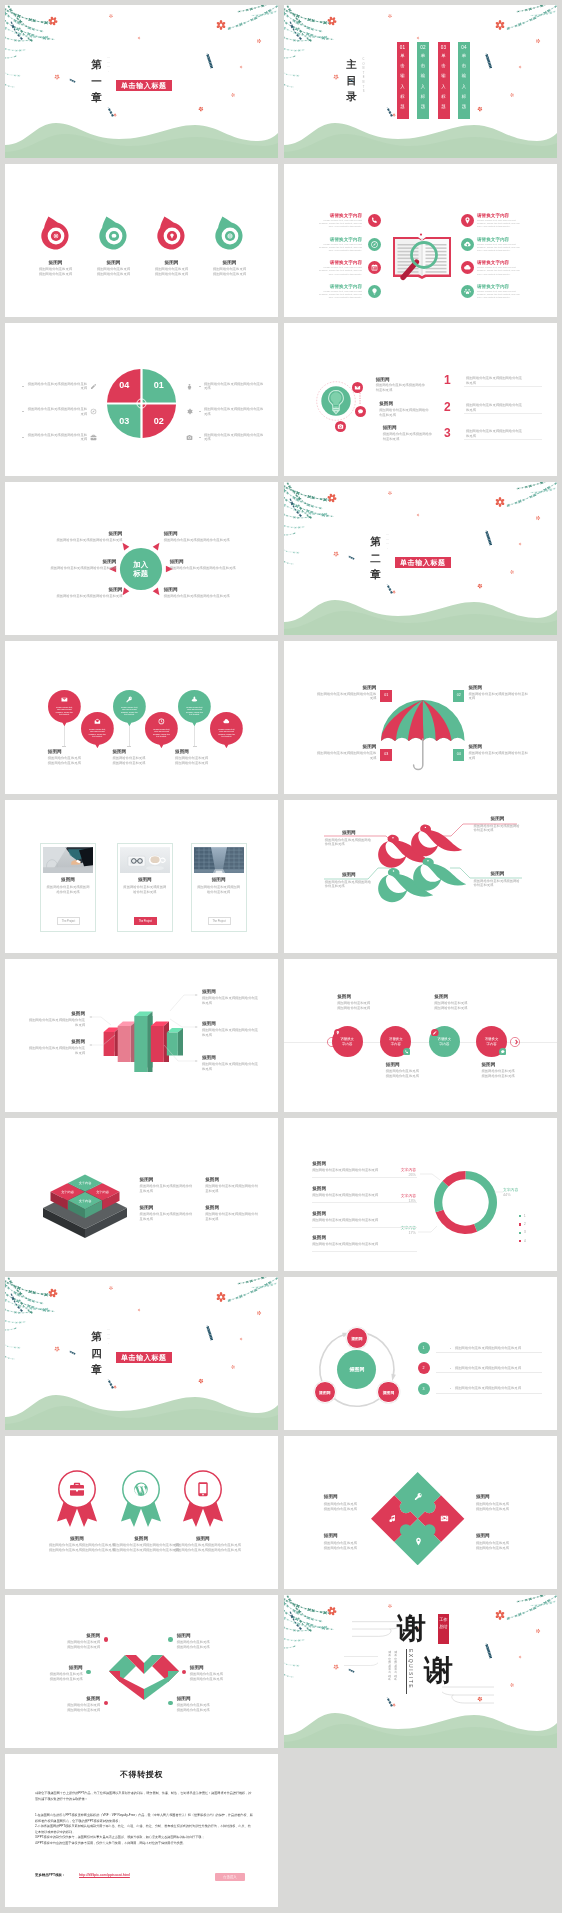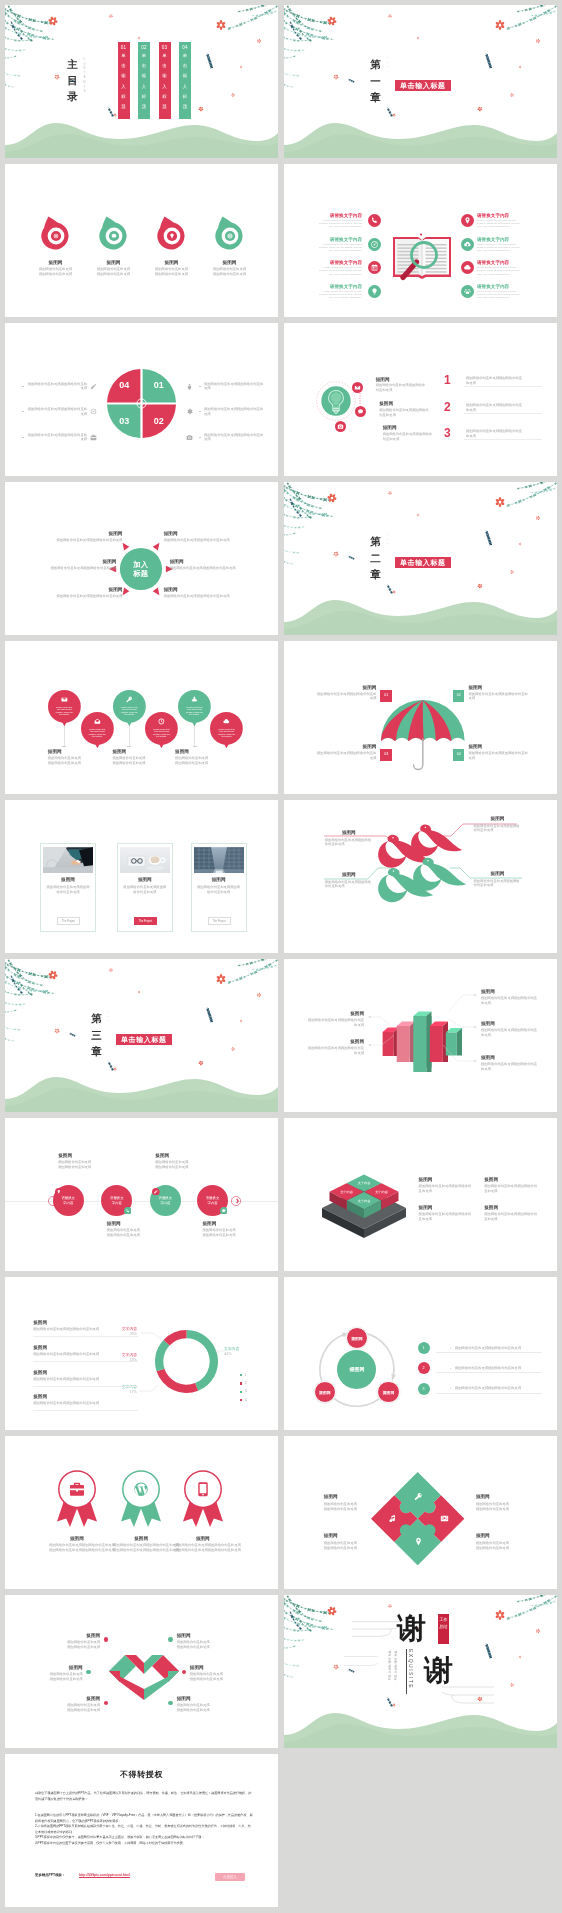--- a/index.html
+++ b/index.html
@@ -91,49 +91,49 @@
   </svg>
 
 <div class="grid">
 <div class="slide">
       <svg class="a" style="left:0;top:0" width="273" height="153" viewBox="0 0 273 153">
         <use href="#deco"></use>
       </svg>
       <svg class="a" style="left:0;top:107px" width="273" height="46" viewBox="0 0 273 46">
         <use href="#hills"></use>
       </svg>
+      <div class="a vtxt" style="left:86px;top:51px;width:11px;font-size:10.5px;line-height:16.5px;font-weight:bold;color:#333">第一章</div>
+      <div class="a vtxt" style="left:102px;top:52px;width:3px;font-size:2.6px;line-height:4.6px;color:#b5b5b5">··········</div>
+      <div class="a" style="left:111px;top:68.5px"><span class="chpbox">单击输入标题</span></div>
+    </div>
+    <div class="slide">
+      <svg class="a" style="left:0;top:0" width="273" height="153" viewBox="0 0 273 153">
+        <use href="#deco"></use>
+      </svg>
+      <svg class="a" style="left:0;top:107px" width="273" height="46" viewBox="0 0 273 46">
+        <use href="#hills"></use>
+      </svg>
       <div class="a vtxt" style="left:62px;top:51px;width:11px;font-size:10.5px;line-height:16px;font-weight:bold;color:#333">主目录</div>
       <div class="a vtxt" style="left:78px;top:53px;width:3px;font-size:2.6px;line-height:4.6px;color:#b0b0b0">CONTENTS</div>
       <div class="a" style="left:112.5px;top:36.5px;width:12px;height:77.5px;background:#dd3a57">
         <div style="text-align:center;color:#fff;font-size:4.6px;padding-top:3px;letter-spacing:.2px">01</div>
         <div class="vtxt" style="width:4.4px;margin:1.5px auto 0;color:#fff;font-size:4.4px;line-height:10.2px">单击输入标题</div>
       </div>
       <div class="a" style="left:133px;top:36.5px;width:12px;height:77.5px;background:#5cba94">
         <div style="text-align:center;color:#fff;font-size:4.6px;padding-top:3px;letter-spacing:.2px">02</div>
         <div class="vtxt" style="width:4.4px;margin:1.5px auto 0;color:#fff;font-size:4.4px;line-height:10.2px">单击输入标题</div>
       </div>
       <div class="a" style="left:153.5px;top:36.5px;width:12px;height:77.5px;background:#dd3a57">
         <div style="text-align:center;color:#fff;font-size:4.6px;padding-top:3px;letter-spacing:.2px">03</div>
         <div class="vtxt" style="width:4.4px;margin:1.5px auto 0;color:#fff;font-size:4.4px;line-height:10.2px">单击输入标题</div>
       </div>
       <div class="a" style="left:174px;top:36.5px;width:12px;height:77.5px;background:#5cba94">
         <div style="text-align:center;color:#fff;font-size:4.6px;padding-top:3px;letter-spacing:.2px">04</div>
         <div class="vtxt" style="width:4.4px;margin:1.5px auto 0;color:#fff;font-size:4.4px;line-height:10.2px">单击输入标题</div>
       </div>
-    </div>
-    <div class="slide">
-      <svg class="a" style="left:0;top:0" width="273" height="153" viewBox="0 0 273 153">
-        <use href="#deco"></use>
-      </svg>
-      <svg class="a" style="left:0;top:107px" width="273" height="46" viewBox="0 0 273 46">
-        <use href="#hills"></use>
-      </svg>
-      <div class="a vtxt" style="left:86px;top:51px;width:11px;font-size:10.5px;line-height:16.5px;font-weight:bold;color:#333">第一章</div>
-      <div class="a vtxt" style="left:102px;top:52px;width:3px;font-size:2.6px;line-height:4.6px;color:#b5b5b5">··········</div>
-      <div class="a" style="left:111px;top:68.5px"><span class="chpbox">单击输入标题</span></div>
     </div>
     <div class="slide">
       <svg class="a" style="left:33.5px;top:52.0px" width="34" height="36" viewBox="0 0 34 36">
         <path fill="#dd3a57" d="M9.4 0.5C7.2 5 5.6 8.6 5.1 11.7A13.6 13.6 0 1 0 18.6 6.6C15.6 4.3 12.4 2.2 9.4 0.5Z"></path>
         <circle cx="17" cy="20" r="8.4" fill="#fff"></circle>
         <circle cx="17" cy="20" r="5.1" fill="#dd3a57"></circle>
         <g transform="translate(13.80 16.80) scale(0.2667)">
           <path fill="#fff" d="M12 3.2a8.8 8.8 0 1 0 0 17.6 8.8 8.8 0 0 0 0-17.6m0 2.6a6.2 6.2 0 1 1 0 12.4 6.2 6.2 0 0 1 0-12.4m0 2.6a3.6 3.6 0 1 0 0 7.2 3.6 3.6 0 0 0 0-7.2"></path>
         </g>
       </svg>
@@ -668,31 +668,20 @@
       <div class="a" style="left:40.8px;top:72.0px;width:48px">
         <div class="ttl ctr">摄图网</div>
         <div class="dsc2" style="margin-top:2px">摄图网给你创意和灵感摄图网给你创意和灵感</div>
       </div>
       <div class="a" style="left:189.5px;top:71.0px;width:48px">
         <div class="ttl ctr">摄图网</div>
         <div class="dsc2" style="margin-top:2px">摄图网给你创意和灵感摄图网给你创意和灵感</div>
       </div>
     </div>
     <div class="slide">
-      <svg class="a" style="left:0;top:0" width="273" height="153" viewBox="0 0 273 153">
-        <use href="#deco"></use>
-      </svg>
-      <svg class="a" style="left:0;top:107px" width="273" height="46" viewBox="0 0 273 46">
-        <use href="#hills"></use>
-      </svg>
-      <div class="a vtxt" style="left:86px;top:51px;width:11px;font-size:10.5px;line-height:16.5px;font-weight:bold;color:#333">第三章</div>
-      <div class="a vtxt" style="left:102px;top:52px;width:3px;font-size:2.6px;line-height:4.6px;color:#b5b5b5">··········</div>
-      <div class="a" style="left:111px;top:68.5px"><span class="chpbox">单击输入标题</span></div>
-    </div>
-    <div class="slide">
       <svg class="a" style="left:88px;top:44px" width="108" height="82" viewBox="0 0 108 82">
         <path fill="#ac2d43" d="M21.6 29.0 h5.2 v24.0 h-5.2 Z"></path>
         <path fill="#ff466a" d="M10.6 29.0 l5.2 -4.4 h11.0 l-5.2 4.4 Z"></path>
         <path fill="#ac2d43" d="M21.6 29.0 l5.2 -4.4 h0.0 v24.0 h-5.2 Z"></path>
         <rect x="10.6" y="29.0" width="11.0" height="24.0" fill="#dd3a57"></rect>
         <path fill="#b46270" d="M37.7 23.0 h5.2 v36.0 h-5.2 Z"></path>
         <path fill="#ff99af" d="M24.7 23.0 l5.2 -4.4 h13.0 l-5.2 4.4 Z"></path>
         <path fill="#b46270" d="M37.7 23.0 l5.2 -4.4 h0.0 v36.0 h-5.2 Z"></path>
         <rect x="24.7" y="23.0" width="13.0" height="36.0" fill="#e77e90"></rect>
         <path fill="#479173" d="M54.3 13.0 h5.2 v56.0 h-5.2 Z"></path>
@@ -888,20 +877,31 @@
         <div class="dsc" style="margin-top:1.6px">摄图网给你创意和灵感摄图网给你创意和灵感</div>
       </div>
       <div class="a" style="left:28.2px;top:109.3px;width:105px;height:0.4px;background:#ededed"></div>
       <div class="a" style="left:28.2px;top:116.6px;width:105px">
         <div class="ttl">摄图网</div>
         <div class="dsc" style="margin-top:1.6px">摄图网给你创意和灵感摄图网给你创意和灵感</div>
       </div>
       <div class="a" style="left:28.2px;top:132.6px;width:105px;height:0.4px;background:#ededed"></div>
     </div>
     <div class="slide">
+      <svg class="a" style="left:0;top:0" width="273" height="153" viewBox="0 0 273 153">
+        <use href="#deco"></use>
+      </svg>
+      <svg class="a" style="left:0;top:107px" width="273" height="46" viewBox="0 0 273 46">
+        <use href="#hills"></use>
+      </svg>
+      <div class="a vtxt" style="left:86px;top:51px;width:11px;font-size:10.5px;line-height:16.5px;font-weight:bold;color:#333">第四章</div>
+      <div class="a vtxt" style="left:102px;top:52px;width:3px;font-size:2.6px;line-height:4.6px;color:#b5b5b5">··········</div>
+      <div class="a" style="left:111px;top:68.5px"><span class="chpbox">单击输入标题</span></div>
+    </div>
+    <div class="slide">
       <svg class="a" style="left:18px;top:38px" width="110" height="100" viewBox="0 0 110 100">
         <path fill="none" stroke="#d7d7d7" stroke-width="1.6" d="M61.3 17.9 A37.0 37.0 0 0 1 91.1 62.0"></path>
         <polygon points="90.2 66.1,89.4 58.8,93.9 59.8" fill="#d7d7d7"></polygon>
         <path fill="none" stroke="#d7d7d7" stroke-width="1.6" d="M83.2 78.1 A37.0 37.0 0 0 1 30.1 81.8"></path>
         <polygon points="27.0 79.0,33.7 81.9,30.6 85.4" fill="#d7d7d7"></polygon>
         <path fill="none" stroke="#d7d7d7" stroke-width="1.6" d="M20.1 67.0 A37.0 37.0 0 0 1 43.5 19.1"></path>
         <polygon points="47.5 17.8,41.6 22.2,40.1 17.8" fill="#d7d7d7"></polygon>
       </svg>
       <div class="a" style="left:53.4px;top:72.8px;width:39.0px;height:39.0px;border-radius:50%;background:#5cba94"></div>
       <div class="a ctr" style="left:53.4px;top:89.3px;width:39.0px;color:#fff;font-size:5px;font-weight:bold">摄图网</div>

